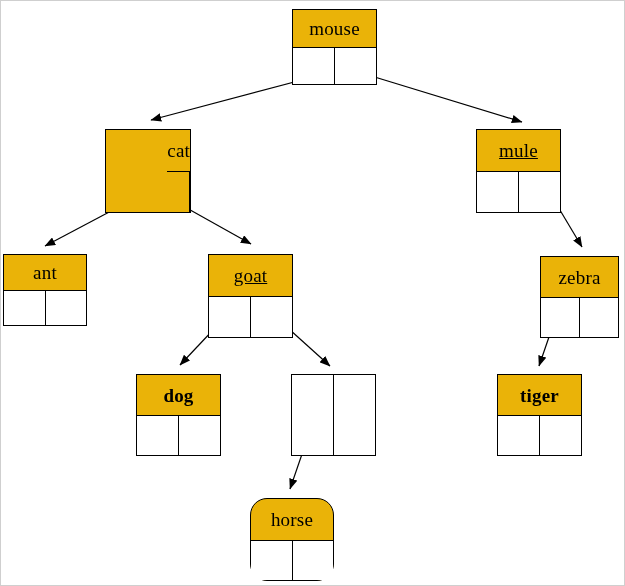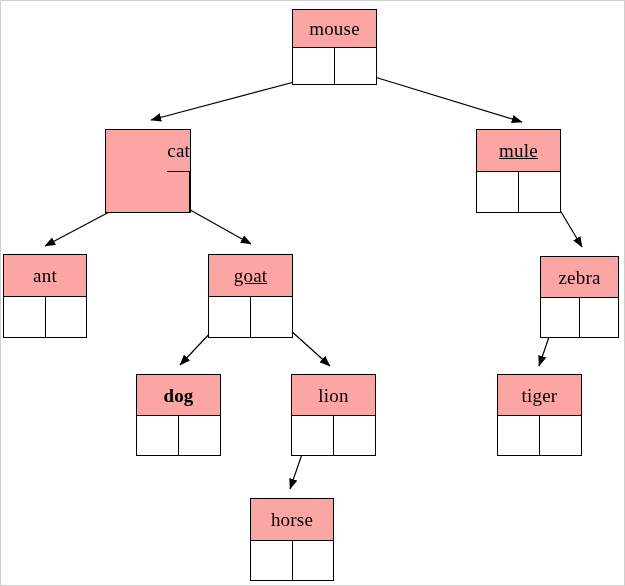--- a/index.html
+++ b/index.html
@@ -24,21 +24,21 @@
     left: 0;
     top: 0;
     width: 625px;
     height: 586px;
     pointer-events: none;
   }
   .tree-node {
     position: absolute;
     box-sizing: border-box;
     border: 1.4px solid #000000;
-    background: #fca5a5;
+    background: #eab308;
     display: flex;
     flex-direction: column;
   }
   .node-label {
     flex: 0 0 auto;
     height: 50%;
     display: flex;
     align-items: center;
     justify-content: center;
     border-bottom: 1.4px solid #000000;
@@ -99,21 +99,21 @@
           <div class="ptr-cell right-ptr"></div>
         </div>
       </div>
       <div class="tree-node" style="left: 475px; top: 128px; width: 85px; height: 84px; text-decoration: underline;">
         <div class="node-label">mule</div>
         <div class="node-pointers">
           <div class="ptr-cell left-ptr"></div>
           <div class="ptr-cell right-ptr"></div>
         </div>
       </div>
-      <div class="tree-node" style="left: 2px; top: 253px; width: 84px; height: 84px;">
+      <div class="tree-node" style="left: 2px; top: 253px; width: 84px; height: 72px;">
         <div class="node-label">ant</div>
         <div class="node-pointers">
           <div class="ptr-cell left-ptr"></div>
           <div class="ptr-cell right-ptr"></div>
         </div>
       </div>
       <div class="tree-node" style="left: 207px; top: 253px; width: 85px; height: 84px; text-decoration: underline;">
         <div class="node-label">goat</div>
         <div class="node-pointers">
           <div class="ptr-cell left-ptr"></div>
@@ -128,34 +128,33 @@
         </div>
       </div>
       <div class="tree-node" style="left: 135px; top: 373px; width: 85px; height: 82px; font-weight: bold;">
         <div class="node-label">dog</div>
         <div class="node-pointers">
           <div class="ptr-cell left-ptr"></div>
           <div class="ptr-cell right-ptr"></div>
         </div>
       </div>
       <div class="tree-node" style="left: 290px; top: 373px; width: 85px; height: 82px;">
-        <div class="node-label">lion</div>
         <div class="node-pointers">
           <div class="ptr-cell left-ptr"></div>
           <div class="ptr-cell right-ptr"></div>
         </div>
       </div>
-      <div class="tree-node" style="left: 496px; top: 373px; width: 85px; height: 82px;">
+      <div class="tree-node" style="left: 496px; top: 373px; width: 85px; height: 82px; font-weight: bold;">
         <div class="node-label">tiger</div>
         <div class="node-pointers">
           <div class="ptr-cell left-ptr"></div>
           <div class="ptr-cell right-ptr"></div>
         </div>
       </div>
-      <div class="tree-node" style="left: 249px; top: 497px; width: 84px; height: 83px;">
+      <div class="tree-node" style="left: 249px; top: 497px; width: 84px; height: 83px; border-radius: 17px;">
         <div class="node-label">horse</div>
         <div class="node-pointers">
           <div class="ptr-cell left-ptr"></div>
           <div class="ptr-cell right-ptr"></div>
         </div>
       </div>
     </div>
 
 </div>
 

